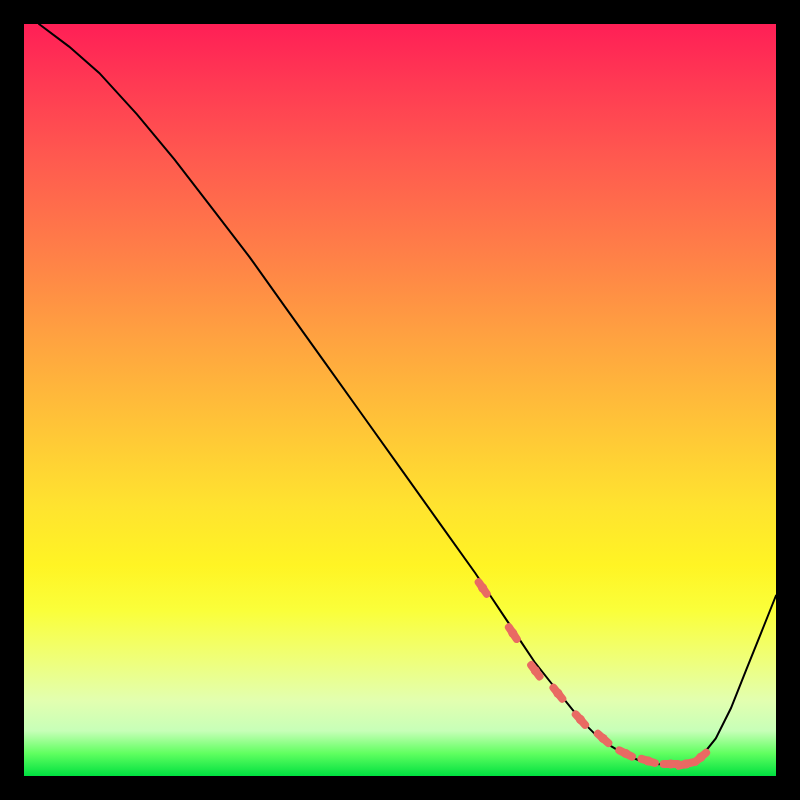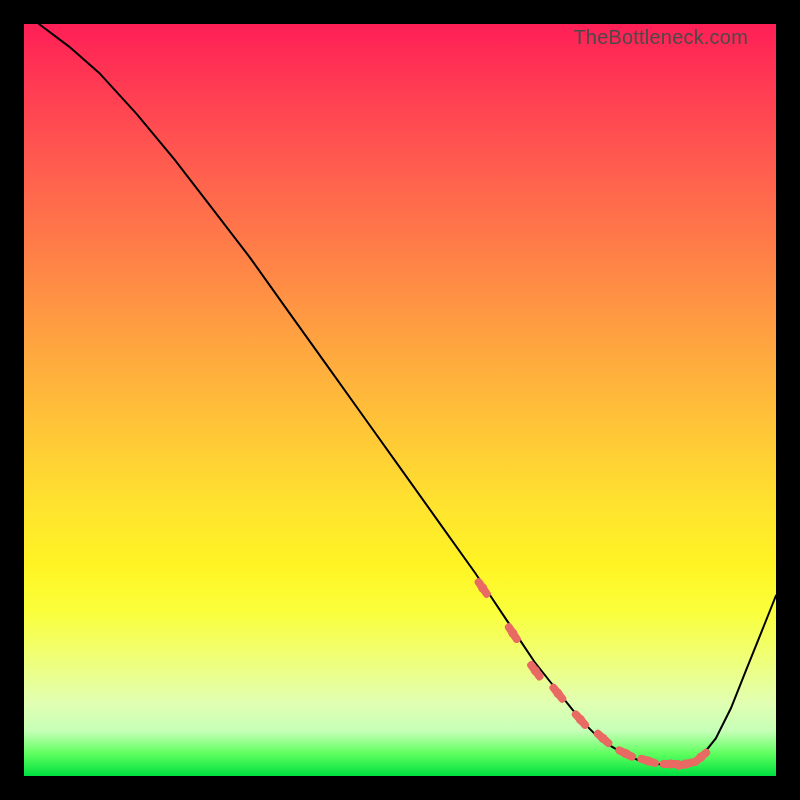--- a/index.html
+++ b/index.html
@@ -71,21 +71,20 @@
     stroke: #e96a63;
     stroke-width: 8;
     stroke-linecap: round;
   }
 </style>
 </head>
 <body>
 
 <div class="frame">
   <div class="plot">
-    <div class="watermark">TheBottleneck.com</div>
     <svg class="curve" viewBox="0 0 752 752" preserveAspectRatio="none">
       <path id="curvePath" class="curve-path" d="M15.0 0.0 L45.1 22.6 L75.2 48.9 L112.8 90.2 L150.4 135.4 L188.0 184.2 L225.6 233.1 L263.2 285.8 L300.8 338.4 L338.4 391.0 L376.0 443.7 L413.6 496.3 L451.2 549.0 L466.2 571.5 L481.3 594.1 L496.3 616.6 L511.4 639.2 L526.4 658.0 L541.4 676.8 L556.5 695.6 L571.5 710.6 L586.6 721.9 L601.6 730.9 L616.6 737.0 L631.7 740.0 L646.7 740.7 L661.8 740.0 L676.8 733.2 L691.8 714.4 L706.9 684.3 L721.9 646.7 L737.0 609.1 L752.0 571.5"></path>
       <g id="markers">
           <line x1="454.7" y1="558.3" x2="462.7" y2="569.7" class="dash"></line>
           <circle cx="458.7" cy="564.0" r="4.5" class="dot"></circle>
           <line x1="484.9" y1="603.3" x2="492.7" y2="614.9" class="dash"></line>
           <circle cx="488.8" cy="609.1" r="4.5" class="dot"></circle>
           <line x1="507.2" y1="641.1" x2="515.5" y2="652.4" class="dash"></line>
           <circle cx="511.4" cy="646.7" r="4.5" class="dot"></circle>
           <line x1="529.5" y1="663.8" x2="538.3" y2="674.7" class="dash"></line>

